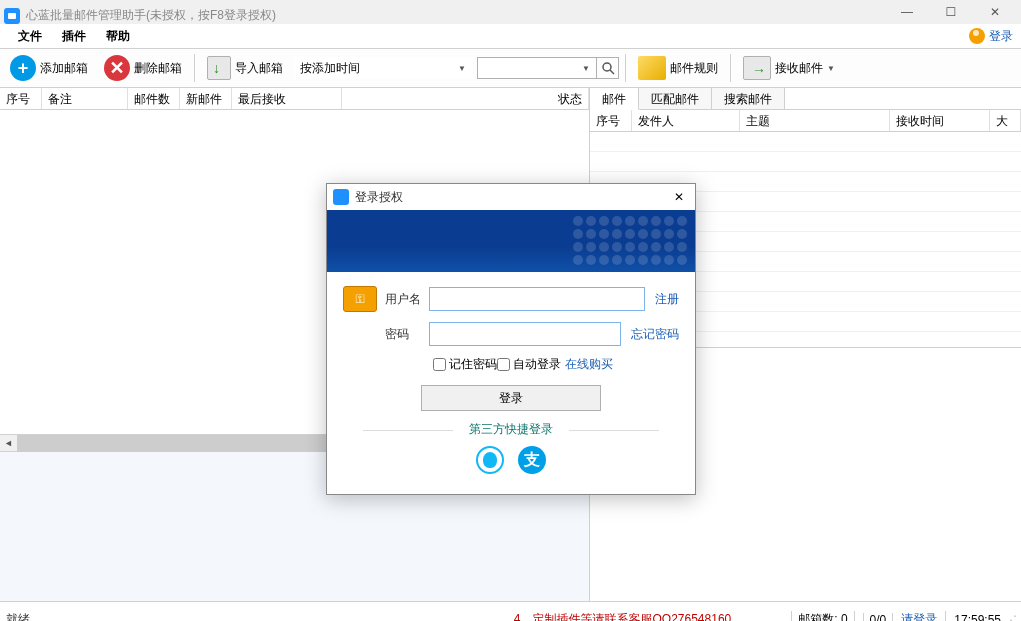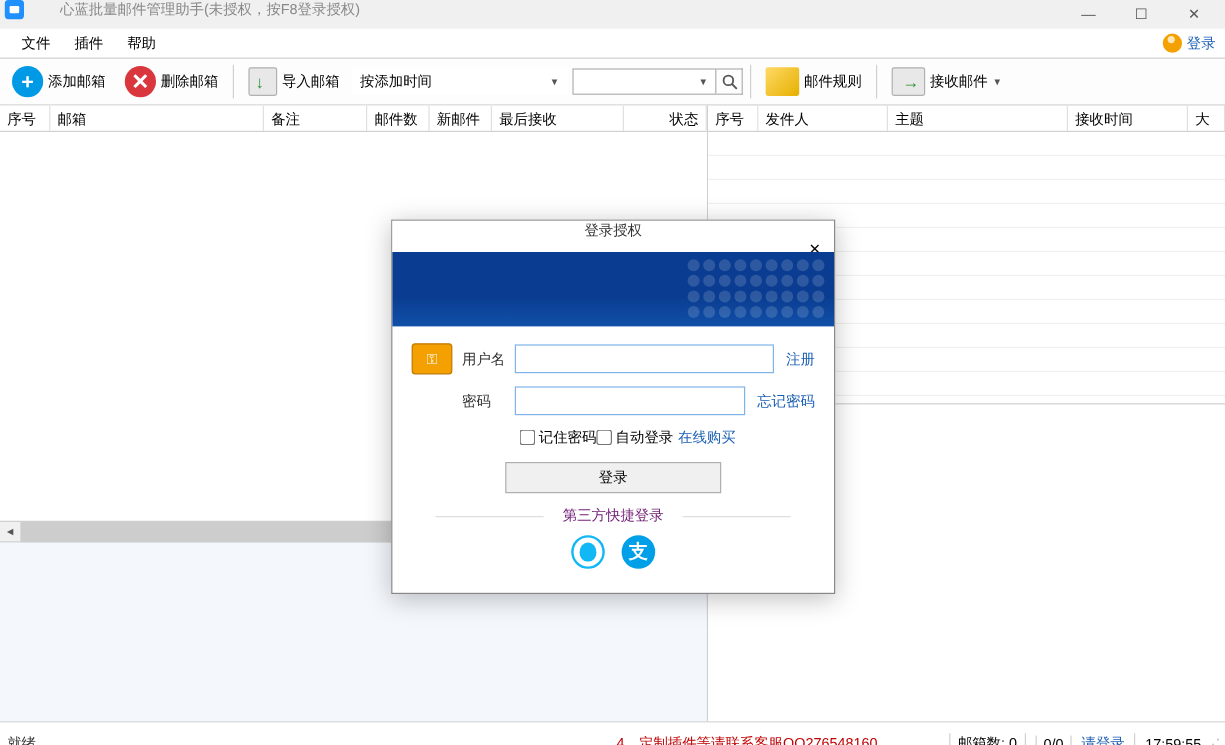--- a/index.html
+++ b/index.html
@@ -1,28 +1,28 @@
 <!DOCTYPE html>
 <html><head>
   <meta charset="utf-8">
   <style>
     * { margin: 0; padding: 0; box-sizing: border-box; font-family: "Microsoft YaHei", "SimSun", sans-serif; font-size: 12px; }
     body { width: 1021px; height: 621px; overflow: hidden; background: #fff; position: relative; }
 
     
-    .titlebar { height: 24px; background: #f0f0f0; display: flex; align-items: flex-start; padding: 0 4px; gap: 24px; }
+    .titlebar { height: 24px; background: #f0f0f0; display: flex; align-items: flex-end; padding: 0 4px; }
     .titlebar-icon { width: 16px; height: 16px; background: #1e90ff; border-radius: 3px; margin-right: 6px; display: flex; align-items: center; justify-content: center; }
     .titlebar-icon::after { content: ""; width: 8px; height: 6px; background: #fff; border-radius: 1px; }
     .titlebar-text { color: #888; }
     .titlebar-controls { margin-left: auto; display: flex; }
     .titlebar-btn { width: 44px; height: 24px; display: flex; align-items: center; justify-content: center; color: #555; cursor: default; }
 
     
     .menubar { height: 24px; display: flex; align-items: center; padding: 0 8px; background: #fff; }
-    .menubar-item { padding: 2px 10px; cursor: default; }
+    .menubar-item { padding: 2px 10px; cursor: default; font-weight: bold; }
     .menubar-login { margin-left: auto; display: flex; align-items: center; gap: 4px; color: #1a5fb4; cursor: pointer; }
     .login-user-icon { width: 16px; height: 16px; background: #f4a000; border-radius: 50%; position: relative; }
     .login-user-icon::before { content: ""; position: absolute; top: 2px; left: 4px; width: 6px; height: 6px; background: #ffe8b8; border-radius: 50%; }
 
     
     .toolbar { height: 40px; border-top: 1px solid #d0d0d0; border-bottom: 1px solid #d0d0d0; display: flex; align-items: center; padding: 0 4px; gap: 4px; background: #fdfdfd; }
     .tb-btn { display: flex; align-items: center; gap: 4px; padding: 2px 6px; cursor: default; }
     .tb-icon { width: 26px; height: 26px; border-radius: 50%; display: flex; align-items: center; justify-content: center; font-size: 18px; font-weight: bold; color: #fff; flex-shrink: 0; }
     .tb-icon.add { background: #0099e5; }
     .tb-icon.del { background: #d9363e; }
@@ -67,37 +67,37 @@
     .statusbar { height: 36px; border-top: 1px solid #d0d0d0; display: flex; align-items: center; padding: 0 6px; background: #fff;}
     .statusbar .ready { color: #333; }
     .statusbar .notice { color: #c00000; text-decoration: underline; margin-left: auto; margin-right: 60px; cursor: pointer;}
     .statusbar .counts { margin-right: 8px; border-left: 1px solid #d0d0d0; border-right: 1px solid #d0d0d0; padding: 0 6px;}
     .statusbar .login-link { color: #1a5fb4; cursor: pointer; margin-right: 8px; border-right: 1px solid #d0d0d0; padding-right: 8px;}
     .statusbar .time { margin-right: 4px; }
     .statusbar .grip { color: #bbb; letter-spacing: -2px;}
 
     
     .modal { position: absolute; left: 326px; top: 183px; width: 370px; background: #fff; border: 1px solid #888; box-shadow: 0 4px 20px rgba(0,0,0,0.25);}
-    .modal-title { height: 26px; display: flex; align-items: center; padding: 0 6px; background: #fff; flex-direction: column;}
+    .modal-title { height: 26px; display: flex; align-items: center; padding: 0 6px; background: #fff;}
     .modal-title-icon { width: 16px; height: 16px; background: #1e90ff; border-radius: 3px; margin-right: 6px;}
     .modal-title-text { color: #333; }
     .modal-close { margin-left: auto; width: 20px; height: 20px; display: flex; align-items: center; justify-content: center; cursor: default;}
     .modal-banner { height: 62px; background: linear-gradient(180deg,#0a3d91 0%,#0a3d91 60%,#1050a8 100%); position: relative; overflow: hidden;}
     .modal-banner .dots { position: absolute; right: 8px; top: 6px; display: grid; grid-template-columns: repeat(9, 10px); gap: 3px;}
     .modal-banner .dots span { width: 10px; height: 10px; border-radius: 50%; background: rgba(255,255,255,0.15);}
     .modal-body { padding: 14px 16px 10px; }
     .modal-row { display: flex; align-items: center; margin-bottom: 10px; }
     .key-icon { width: 34px; height: 26px; background: #f4a000; border: 1px solid #c07800; border-radius: 3px; margin-right: 8px; display: flex; align-items: center; justify-content: center; color: #fff;}
     .modal-label { width: 44px; color: #333; text-align: left;}
     .modal-input { flex: 1; height: 24px; border: 1px solid #7eb4ea; background: #fff; padding: 0 4px; outline: none;}
     .modal-link { color: #1a5fb4; margin-left: 10px; cursor: pointer; white-space: nowrap;}
     .modal-checks { display: flex; margin-left: 90px; margin-bottom: 12px; align-items: center;}
     .modal-checks label { display: flex; align-items: center; gap: 3px;}
     .modal-login-btn { display: block; margin: 0 auto 10px; width: 180px; height: 26px; background: #f0f0f0; border: 1px solid #b0b0b0; cursor: default;}
-    .modal-3p { text-align: center; color: #701a75; position: relative; margin: 4px 0 8px;}
+    .modal-3p { text-align: center; color: #0f766e; position: relative; margin: 4px 0 8px;}
     .modal-3p::before, .modal-3p::after { content: ""; position: absolute; top: 50%; width: 90px; height: 1px; background: #ddd;}
     .modal-3p::before { left: 20px; } .modal-3p::after { right: 20px; }
     .modal-3p-icons { display: flex; justify-content: center; gap: 14px; padding-bottom: 10px;}
     .qq-icon { width: 28px; height: 28px; border-radius: 50%; border: 2px solid #12b7f5; display: flex; align-items: center; justify-content: center;}
     .qq-icon::after { content: ""; width: 14px; height: 16px; background: #12b7f5; border-radius: 50% 50% 45% 45%;}
     .ali-icon { width: 28px; height: 28px; border-radius: 50%; background: #00a0e9; color: #fff; display: flex; align-items: center; justify-content: center; font-size: 16px; font-weight: bold;}
   </style>
 </head>
 <body>
 
@@ -161,39 +161,43 @@
     <div class="tb-icon recv"></div>
     <span>接收邮件</span>
     <span class="tb-dd">▼</span>
   </div>
 </div>
 
 <div class="main">
   <div class="left-pane">
     <div class="grid-header">
       <div class="gh-cell" style="width:42px">序号</div>
-      <div class="gh-cell" style="width:178px">邮箱</div>
       <div class="gh-cell" style="width:86px">备注</div>
       <div class="gh-cell" style="width:52px">邮件数</div>
       <div class="gh-cell" style="width:52px">新邮件</div>
       <div class="gh-cell" style="width:110px">最后接收</div>
       <div class="gh-cell" style="flex:1;text-align:right">状态</div>
     </div>
     <div class="grid-body"></div>
     <div class="hscroll">
       <div class="arrow">◄</div>
       <div class="track">
           <div class="thumb"></div>
         </div>
       <div class="arrow">►</div>
     </div>
     <div class="bottom-left" style="height:150px;border-top:1px solid #d0d0d0;"></div>
   </div>
 
   <div class="right-pane">
+    <div class="right-tabs">
+      <div class="right-tab active">邮件</div>
+      <div class="right-tab">匹配邮件</div>
+      <div class="right-tab">搜索邮件</div>
+    </div>
     <div class="right-grid-wrap">
       <div class="right-grid-header">
         <div class="gh-cell" style="width:42px">序号</div>
         <div class="gh-cell" style="width:108px">发件人</div>
         <div class="gh-cell" style="width:150px">主题</div>
         <div class="gh-cell" style="width:100px">接收时间</div>
         <div class="gh-cell" style="flex:1">大</div>
       </div>
       <div class="right-grid-body">
         <div class="row"></div>

